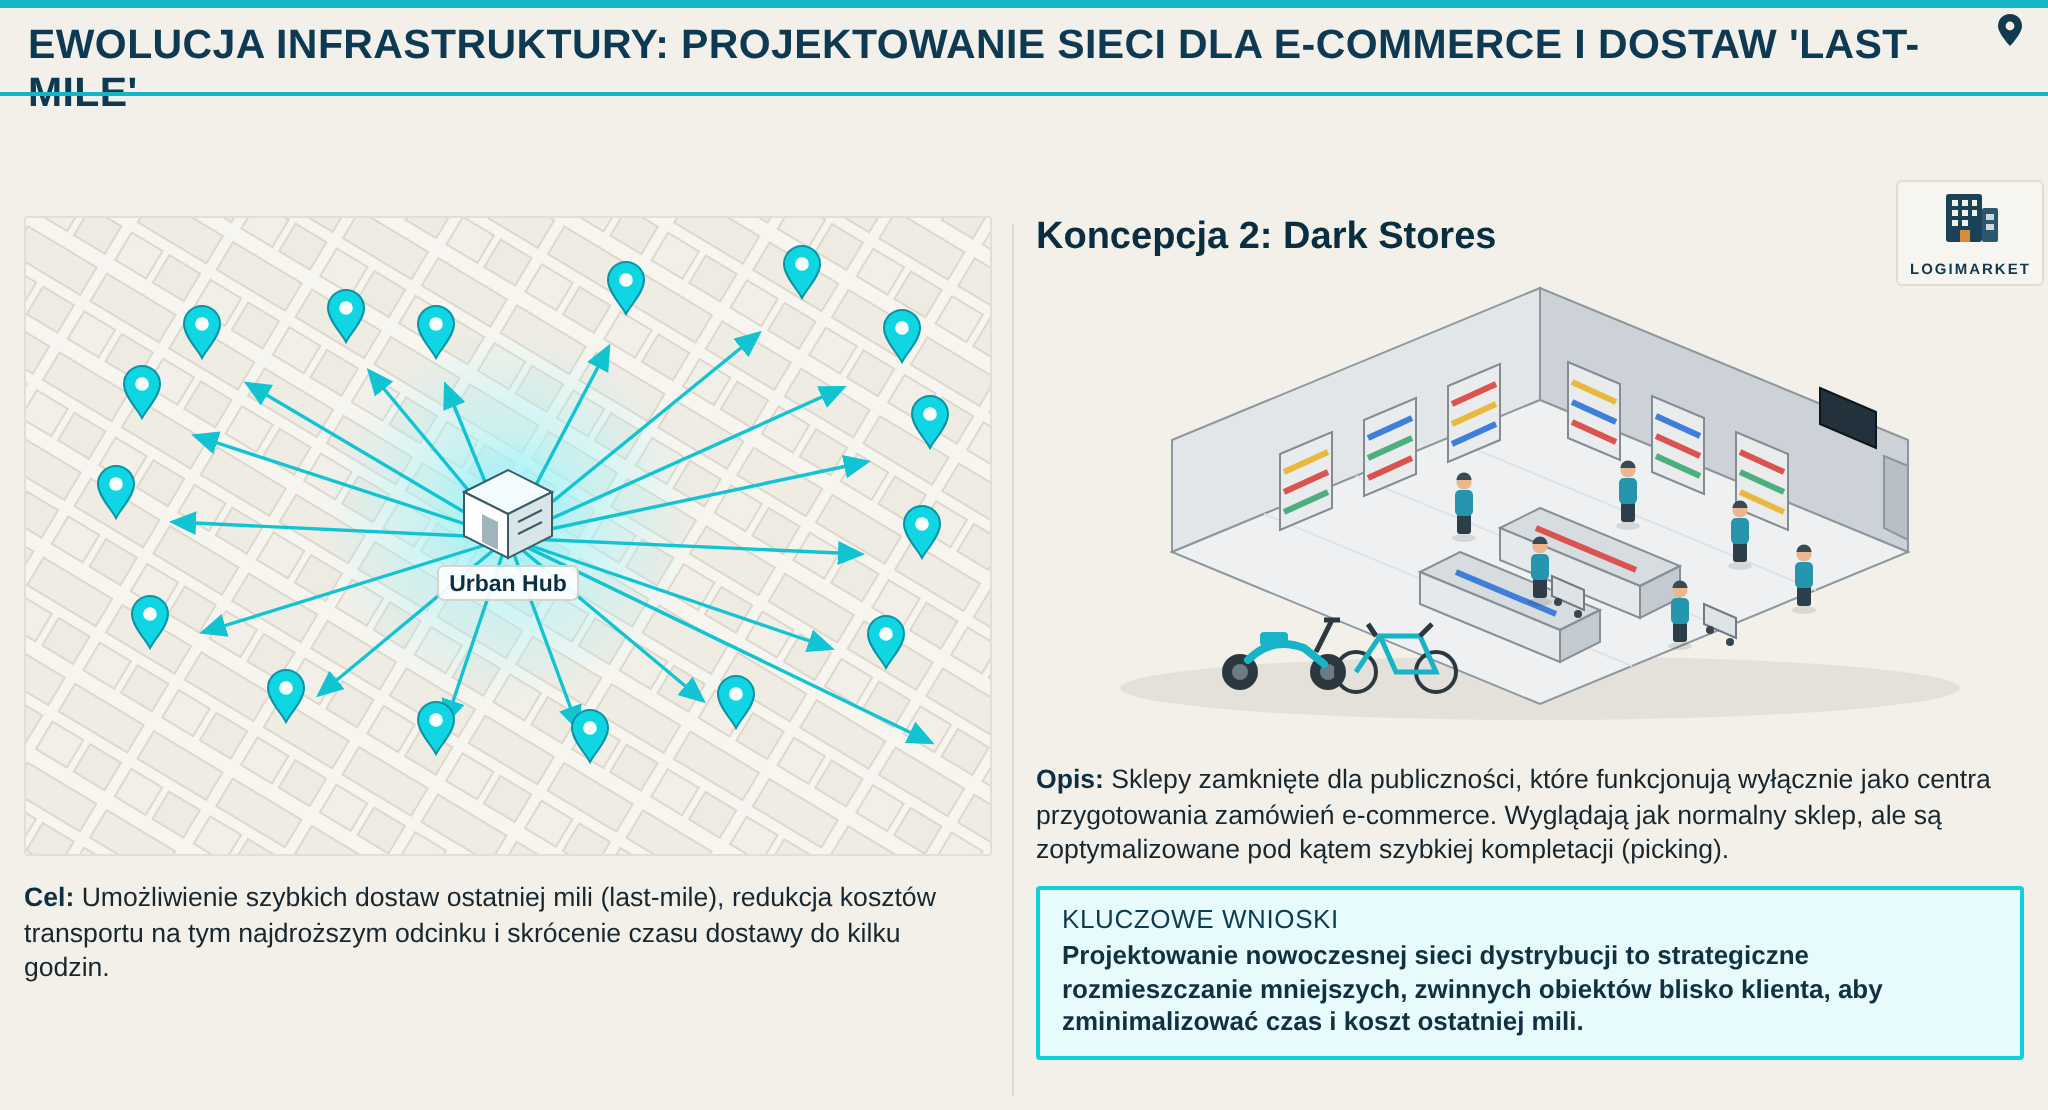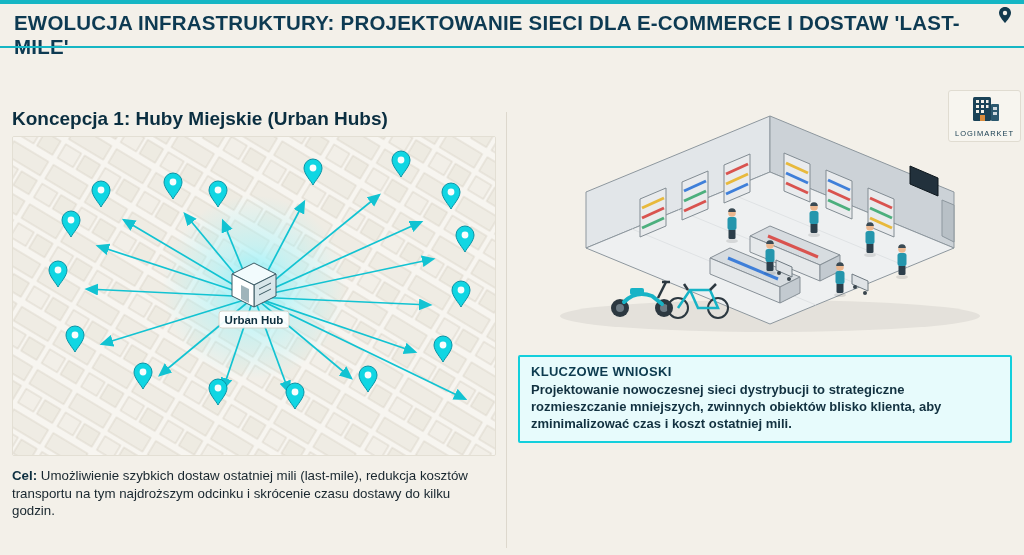--- a/index.html
+++ b/index.html
@@ -6,31 +6,31 @@
   body{font-family:"Liberation Sans",sans-serif;background:#e8e5de;}
   #canvas{position:relative;width:1024px;height:555px;background:#f3f0e9;overflow:hidden;}
   .topbar{position:absolute;left:0;top:0;width:1024px;height:4px;background:#15b6c4;}
   .corner-icon{position:absolute;right:12px;top:7px;width:14px;height:16px;}
   #title{position:absolute;left:14px;top:11px;width:980px;margin:0;font-size:20.5px;font-weight:bold;
          color:#0d3a52;letter-spacing:.2px;}
   .rule{position:absolute;left:0;top:46px;width:1024px;height:2px;background:#15b6c4;}
   .intro{position:absolute;left:14px;top:56px;width:945px;font-size:14px;line-height:1.4;color:#20303a;}
   .logo{position:absolute;right:4px;top:90px;width:72px;text-align:center;}
   .logo-box{display:inline-block;background:#f7f5ef;border:1px solid #e0dcd1;border-radius:3px;padding:4px 6px 3px;}
-  .logo-name{font-size:7.5px;font-weight:normal;letter-spacing:1px;color:#12384c;margin-top:2px;}
+  .logo-name{font-size:7.5px;font-weight:bold;letter-spacing:1px;color:#12384c;margin-top:2px;}
   .col{position:absolute;top:108px;}
   .col-left{left:12px;width:482px;}
   .col-right{left:518px;width:494px;}
   .divider{position:absolute;left:506px;top:112px;width:1px;height:436px;background:#ddd8cd;}
   h2{margin:0 0 6px 0;font-size:19px;font-weight:bold;color:#0a2e40;}
   .illus{background:#f8f6f1;border:1px solid #e3dfd4;border-radius:2px;}
   .para{font-size:13.3px;line-height:1.32;color:#18262e;margin-top:7px;}
   .para b{color:#0d2f40;}
   .keybox{margin-top:9px;border:2px solid #12cfdc;background:#e7fbfc;border-radius:2px;padding:7px 11px 8px;}
-  .keybox-h{font-size:13px;font-weight:700;color:#0d3b4f;letter-spacing:.3px;margin-bottom:3px;}
+  .keybox-h{font-size:13px;font-weight:400;color:#0d3b4f;letter-spacing:.3px;margin-bottom:3px;}
   .keybox-t{font-size:13px;font-weight:600;line-height:1.3;color:#123140;}
 </style>
 </head>
 <body>
 
 <div id="canvas">
 
   <div class="topbar"></div>
 
   <svg class="corner-icon" viewBox="0 0 14 16">
@@ -61,21 +61,20 @@
         <rect x="25" y="12" width="4" height="3" fill="#cfd9de"></rect>
           <rect x="25" y="17" width="4" height="3" fill="#cfd9de"></rect>
       </svg>
       <div class="logo-name">LOGIMARKET</div>
     </div>
   </div>
 
   <div class="divider"></div>
 
   <div class="col col-left">
-    <h2>Koncepcja 1: Huby Miejskie (Urban Hubs)</h2>
 
     <svg class="illus" width="482" height="318" viewBox="0 0 482 318">
       <defs>
         <pattern id="streets" width="46" height="46" patternUnits="userSpaceOnUse" patternTransform="rotate(31)">
           <rect width="46" height="46" fill="#f7f5f0"></rect>
           <rect x="3" y="3" width="40" height="16" fill="#efece4" stroke="#ddd8cc" stroke-width="1"></rect>
           <rect x="3" y="25" width="18" height="16" fill="#f2efe8" stroke="#ddd8cc" stroke-width="1"></rect>
           <rect x="25" y="25" width="18" height="16" fill="#eeebe2" stroke="#ddd8cc" stroke-width="1"></rect>
         </pattern>
         <radialGradient id="glow" cx="50%" cy="50%" r="50%">
@@ -191,20 +190,21 @@
         <text x="241" y="186.5" text-anchor="middle" font-size="11.5" font-weight="bold" fill="#0e2f3f" font-family="Liberation Sans, sans-serif">Urban Hub</text>
       </g>
     </svg>
 
     <div class="para">
       <b>Cel:</b><span> Umożliwienie szybkich dostaw ostatniej mili (last-mile), redukcja kosztów transportu na tym najdroższym odcinku i skrócenie czasu dostawy do kilku godzin.</span>
     </div>
   </div>
 
   <div class="col col-right">
+    <h2>Koncepcja 2: Dark Stores</h2>
 
     <svg width="494" height="238" viewBox="0 0 494 238" style="display:block;">
       <defs>
         <g id="workerdef">
           <ellipse cx="0" cy="15" rx="6" ry="2" fill="rgba(0,0,0,0.10)"></ellipse>
           <rect x="-3.5" y="3" width="7" height="10" rx="1.5" fill="#2c3e4a"></rect>
           <rect x="-4.5" y="-9" width="9" height="13" rx="2.5" fill="#2596ad"></rect>
           <circle cx="0" cy="-13" r="3.8" fill="#ecb78f"></circle>
           <path d="M-3.8 -14 a3.8 3.8 0 0 1 7.6 0 Z" fill="#3a4a54"></path>
         </g>
@@ -307,20 +307,23 @@
       </g>
       <g transform="translate(160,174)">
         <circle cx="0" cy="26" r="10" fill="none" stroke="#2c3840" stroke-width="2"></circle>
         <circle cx="40" cy="26" r="10" fill="none" stroke="#2c3840" stroke-width="2"></circle>
         <path d="M0 26 L12 8 L32 8 L40 26 L20 26 L12 8" fill="none" stroke="#17b3c6" stroke-width="2.5"></path>
         <line x1="10" y1="8" x2="6" y2="2" stroke="#2c3840" stroke-width="2.5"></line>
         <line x1="32" y1="8" x2="38" y2="2" stroke="#2c3840" stroke-width="2.5"></line>
       </g>
     </svg>
 
+    <div class="para">
+      <b>Opis:</b><span> Sklepy zamknięte dla publiczności, które funkcjonują wyłącznie jako centra przygotowania zamówień e-commerce. Wyglądają jak normalny sklep, ale są zoptymalizowane pod kątem szybkiej kompletacji (picking).</span>
+    </div>
 
     <div class="keybox">
       <div class="keybox-h">KLUCZOWE WNIOSKI</div>
       <div class="keybox-t">Projektowanie nowoczesnej sieci dystrybucji to strategiczne rozmieszczanie mniejszych, zwinnych obiektów blisko klienta, aby zminimalizować czas i koszt ostatniej mili.</div>
     </div>
   </div>
 
 </div>
 
 </body></html>

